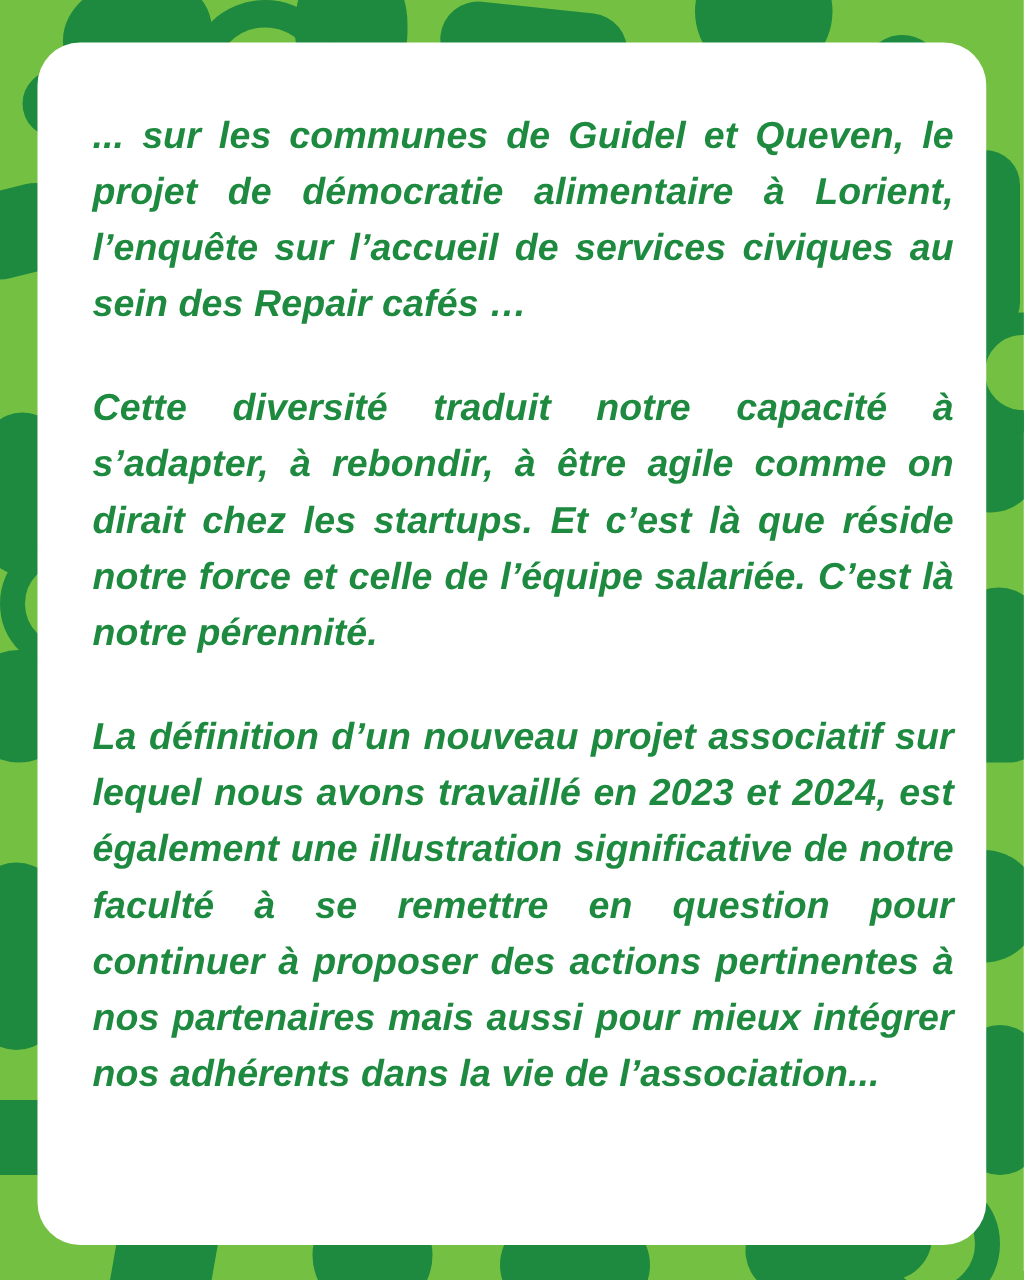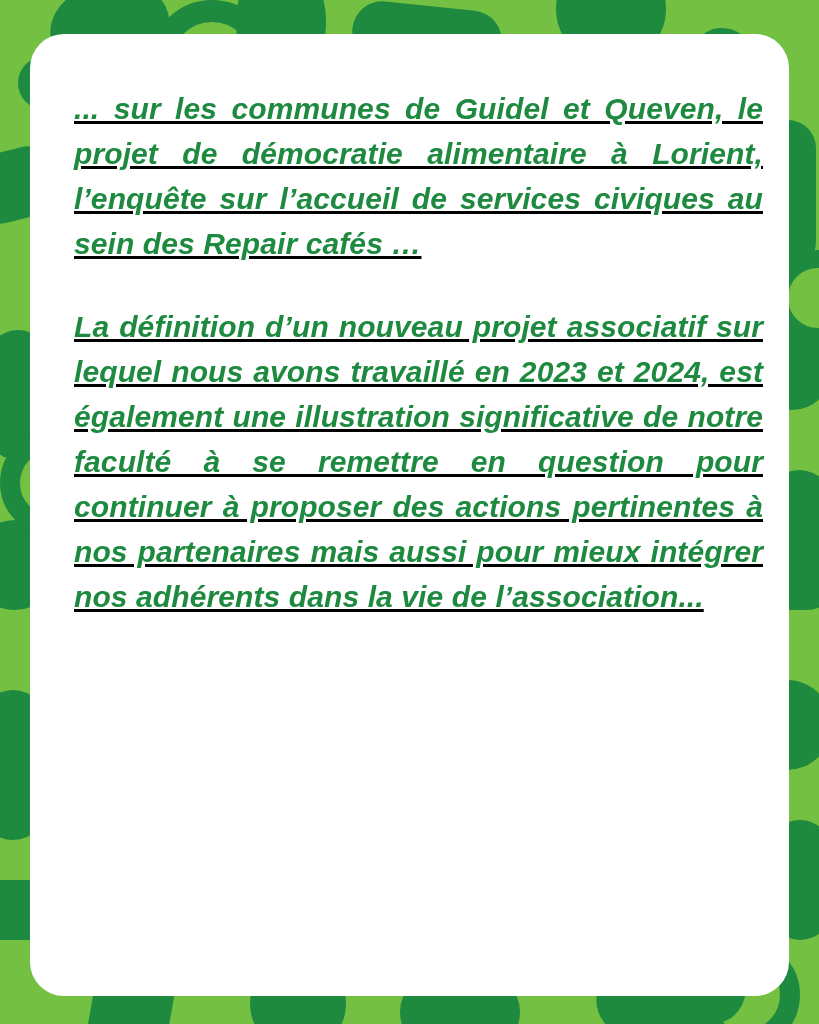--- a/index.html
+++ b/index.html
@@ -64,21 +64,20 @@
     position: absolute;
     left: 30px;
     top: 34px;
     width: 759px;
     height: 962px;
     background: #ffffff;
     border-radius: 34px;
     box-sizing: border-box;
     padding: 52px 26px 40px 44px;
     z-index: 1;
-    text-decoration: underline;
   }
 
   .para {
     color: #1d8a3f;
     font-family: "Liberation Sans", sans-serif;
     font-weight: bold;
     font-style: italic;
     font-size: 30px;
     line-height: 45px;
     text-align: justify;
@@ -115,14 +114,15 @@
   <div class="blob b19"></div>
   <div class="blob b20"></div>
   <div class="blob ring ring1"></div>
   <div class="blob ring ring2"></div>
   <div class="blob ring ring3"></div>
   <div class="blob ring ring4"></div>
 </div>
 
 <div class="card">
   <p class="para">... sur les communes de Guidel et Queven, le projet de démocratie alimentaire à Lorient, l’enquête sur l’accueil de services civiques au sein des Repair cafés …</p>
+  <p class="para">Cette diversité traduit notre capacité à s’adapter, à rebondir, à être agile comme on dirait chez les startups. Et c’est là que réside notre force et celle de l’équipe salariée. C’est là notre pérennité.</p>
   <p class="para">La définition d’un nouveau projet associatif sur lequel nous avons travaillé en 2023 et 2024, est également une illustration significative de notre faculté à se remettre en question pour continuer à proposer des actions pertinentes à nos partenaires mais aussi pour mieux intégrer nos adhérents dans la vie de l’association...</p>
 </div>
 
 </body></html>

